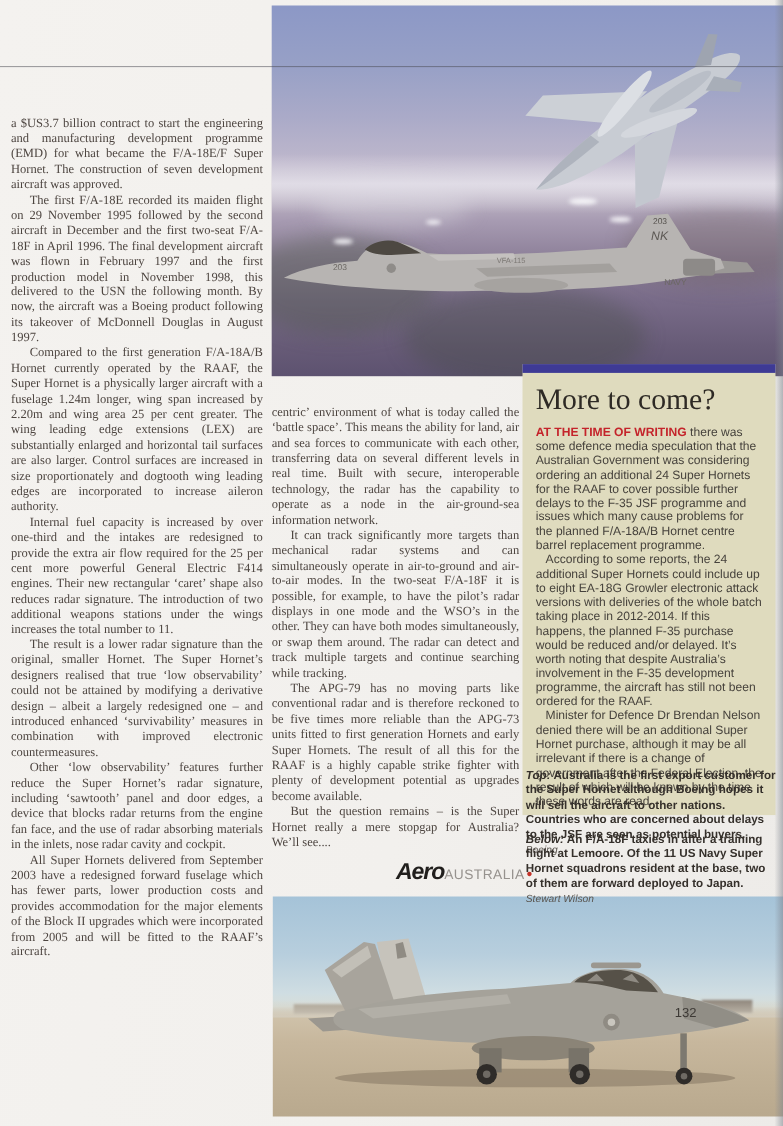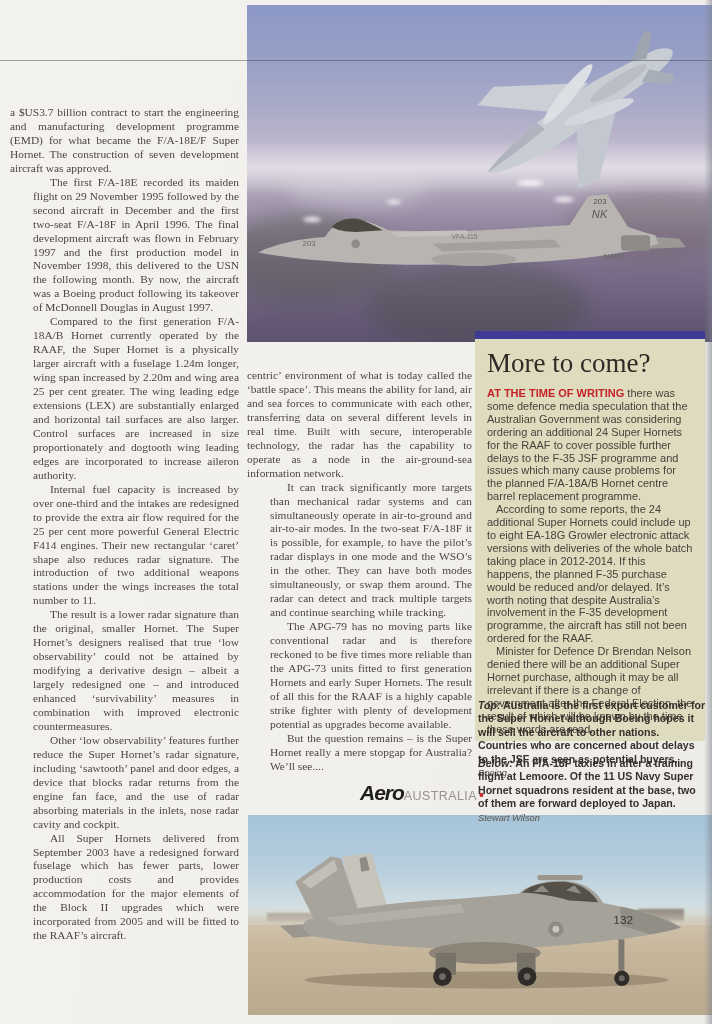--- a/index.html
+++ b/index.html
@@ -37,21 +37,21 @@
   .photo-bottom .horizon-haze{position:absolute;left:0;top:47%;width:100%;height:8%;
       background:linear-gradient(to bottom,rgba(226,224,216,0),rgba(212,206,192,.8));}
   .bldg{position:absolute;background:#a9a093;filter:blur(1px);}
   .b1{left:4%;top:49%;width:60px;height:9px;} .b2{left:20%;top:50%;width:34px;height:7px;}
   .b3{right:6%;top:47%;width:46px;height:12px;background:#8f867c;}
   .jet-bottom{position:absolute;left:10px;top:26px;width:440px;height:168px;}
 
   
   .col{position:absolute;text-align:justify;color:#4d4540;}
   .col p{margin:0;}
-  .col p.indent{text-indent:17px;margin-left:23px;}
+  .col p.indent{text-indent:17px;}
   .col-left{left:10px;top:106px;width:229px;font-size:11.4px;line-height:13.95px;}
   .col-mid{left:247px;top:369px;width:225px;font-size:11.4px;line-height:13.95px;}
 
   
   .sidebar{position:absolute;left:475px;top:331px;width:230px;background:#dfdbbe;z-index:10;}
   .sidebar .bar{height:8px;background:#3e3a95;}
   .sidebar .inner{padding:7px 12px 6px 12px;}
   .sidebar h2{font-family:"Liberation Serif",serif;font-weight:500;font-size:27px;
               color:#2e2a25;margin:2px 0 8px 0;}
   .sidebar p{font-family:"Liberation Sans",sans-serif;font-size:11px;line-height:12.9px;

